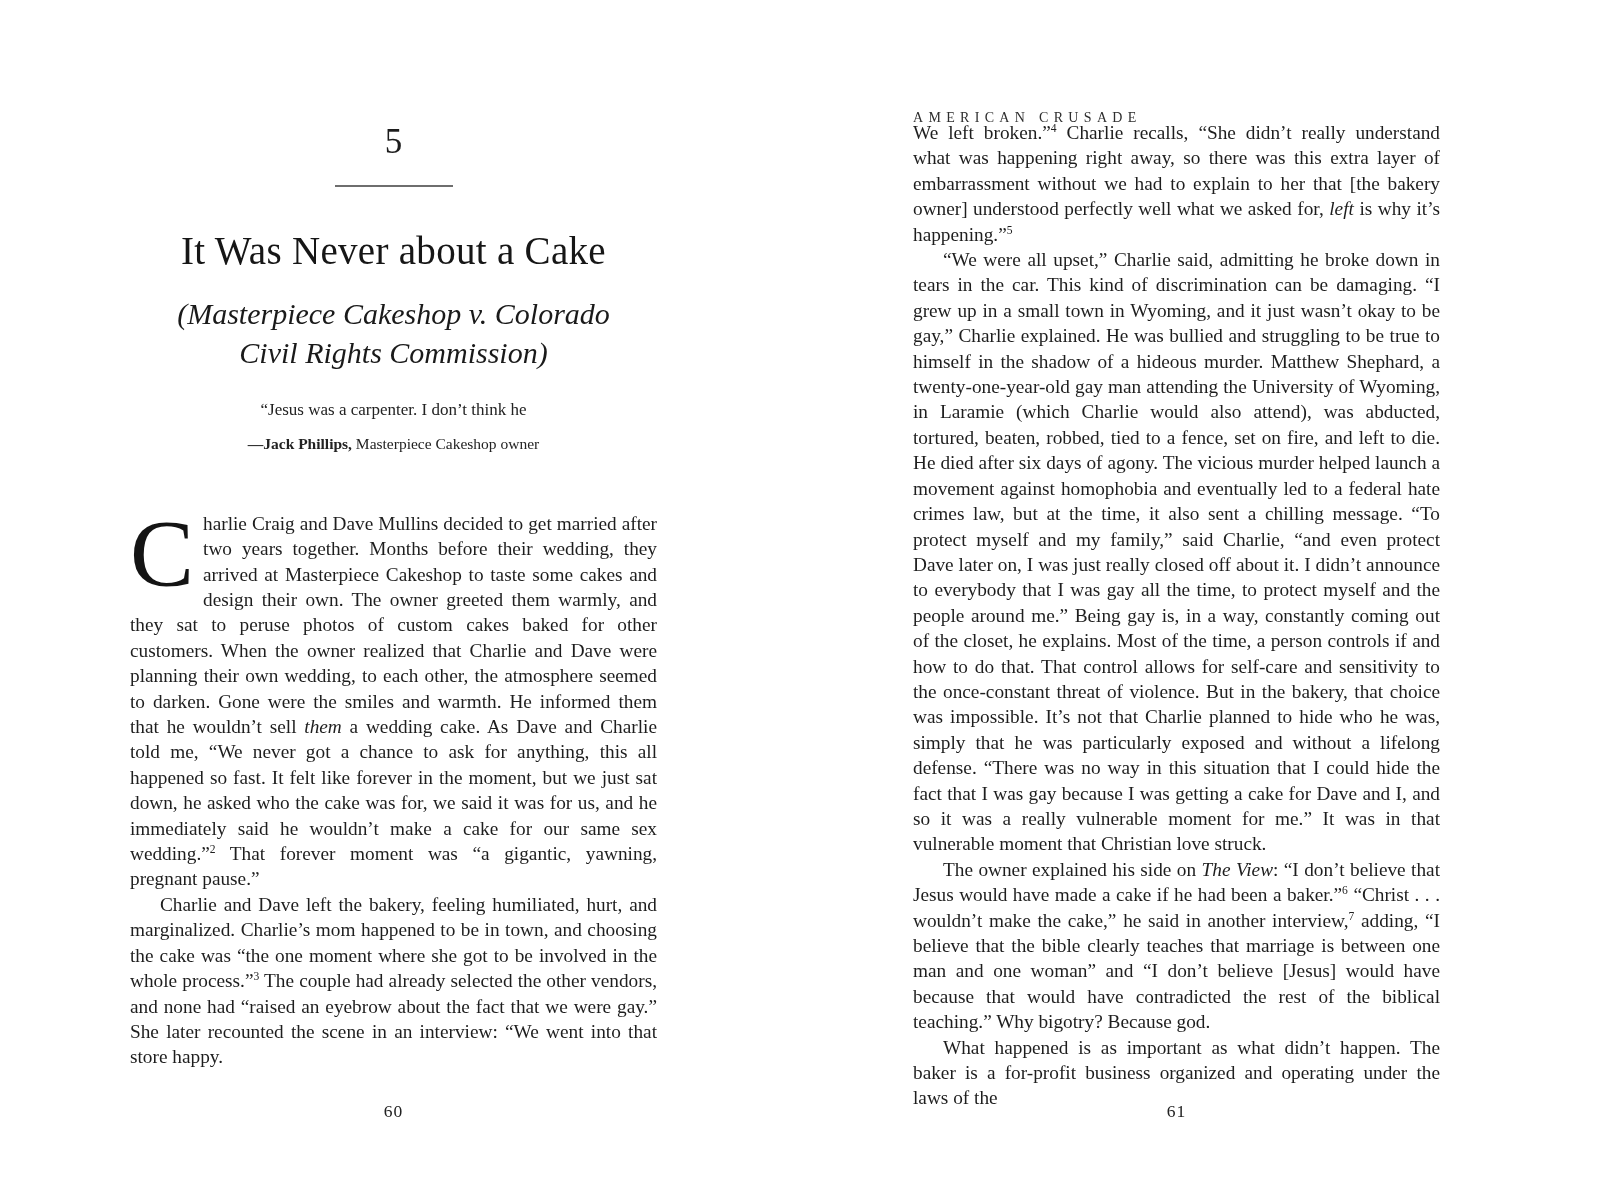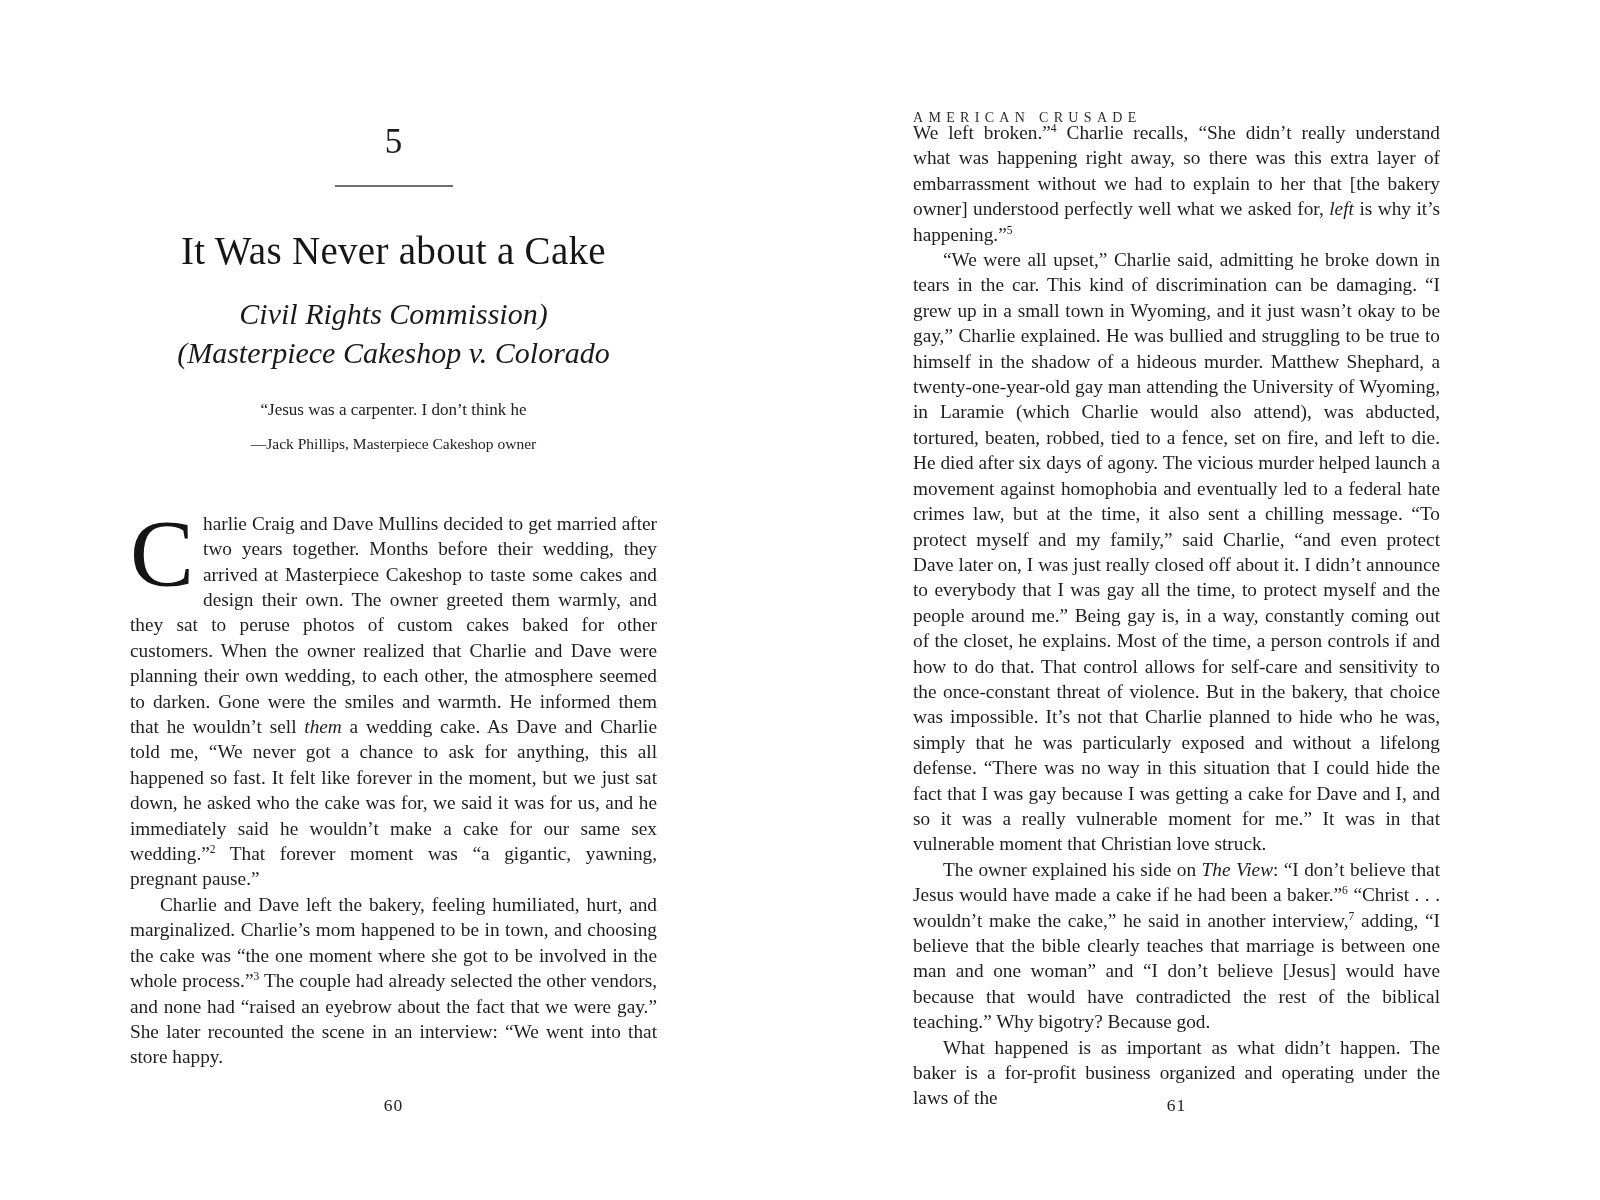--- a/index.html
+++ b/index.html
@@ -76,21 +76,21 @@
     font-size: 17px;
     line-height: 1.5;
     color: #222;
   }
   .attribution {
     margin-top: 9px;
     text-align: center;
     font-size: 15.5px;
     color: #222;
   }
-  .attr-bold { font-weight: normal; text-align: right; }
+  .attr-bold { font-weight: bold; text-align: right; }
 
   .body-text {
     margin-top: 56px;
     font-size: 19.3px;
     line-height: 25.4px;
     text-align: justify;
     color: #1e1e1e;
   }
   .page-right .body-text { margin-top: 0; }
   .body-text p { margin: 0; }
@@ -105,43 +105,43 @@
     color: #141414;
   }
   sup.fn {
     font-size: 60%;
     line-height: 0;
     vertical-align: super;
   }
 
   .page-number {
     position: absolute;
-    bottom: 84px;
+    bottom: 78px;
     width: 527px;
     text-align: center;
     font-size: 17.5px;
     letter-spacing: 1px;
     color: #222;
   }
   .page-left .page-number { left: 130px; }
   .page-right .page-number { left: 113px; }
 </style>
 </head>
 <body>
 
 <div class="spread">
 
   <div class="page page-left">
     <div class="content">
       <div class="chapter-number">5</div>
       <div class="chapter-rule"></div>
       <div class="chapter-title">It Was Never about a Cake</div>
       <div class="chapter-subtitle">
+        <div>(Masterpiece Cakeshop v. Colorado</div>
         <div>Civil Rights Commission)</div>
-        <div>(Masterpiece Cakeshop v. Colorado</div>
       </div>
       <div class="epigraph">
         <div>“Jesus was a carpenter. I don’t think he</div>
         <div class="attribution">
           <span class="attr-bold">—Jack Phillips,</span><span> Masterpiece Cakeshop owner</span>
         </div>
       </div>
       <div class="body-text">
           <p class=""><span class="dropcap">C</span><span>harlie Craig and Dave Mullins decided to get married after two years together. Months before their wedding, they arrived at Masterpiece Cakeshop to taste some cakes and design their own. The owner greeted them warmly, and they sat to peruse photos of custom cakes baked for other customers. When the owner realized that Charlie and Dave were planning their own wedding, to each other, the atmosphere seemed to darken. Gone were the smiles and warmth. He informed them that he wouldn’t sell </span><em>them</em><span> a wedding cake. As Dave and Charlie told me, “We never got a chance to ask for anything, this all happened so fast. It felt like forever in the moment, but we just sat down, he asked who the cake was for, we said it was for us, and he immediately said he wouldn’t make a cake for our same sex wedding.”</span><sup class="fn">2</sup><span> That forever moment was “a gigantic, yawning, pregnant pause.”</span></p>
           <p class="indent"><span>Charlie and Dave left the bakery, feeling humiliated, hurt, and marginalized. Charlie’s mom happened to be in town, and choosing the cake was “the one moment where she got to be involved in the whole process.”</span><sup class="fn">3</sup><span> The couple had already selected the other vendors, and none had “raised an eyebrow about the fact that we were gay.” She later recounted the scene in an interview: “We went into that store happy.</span></p>

